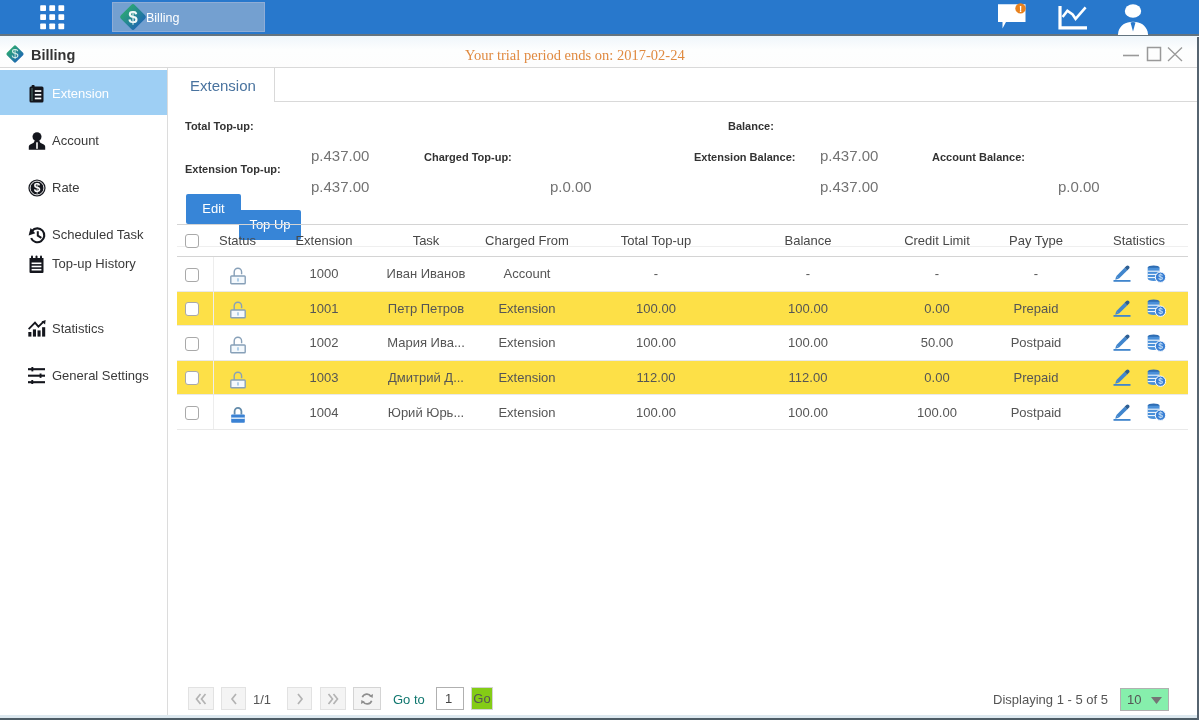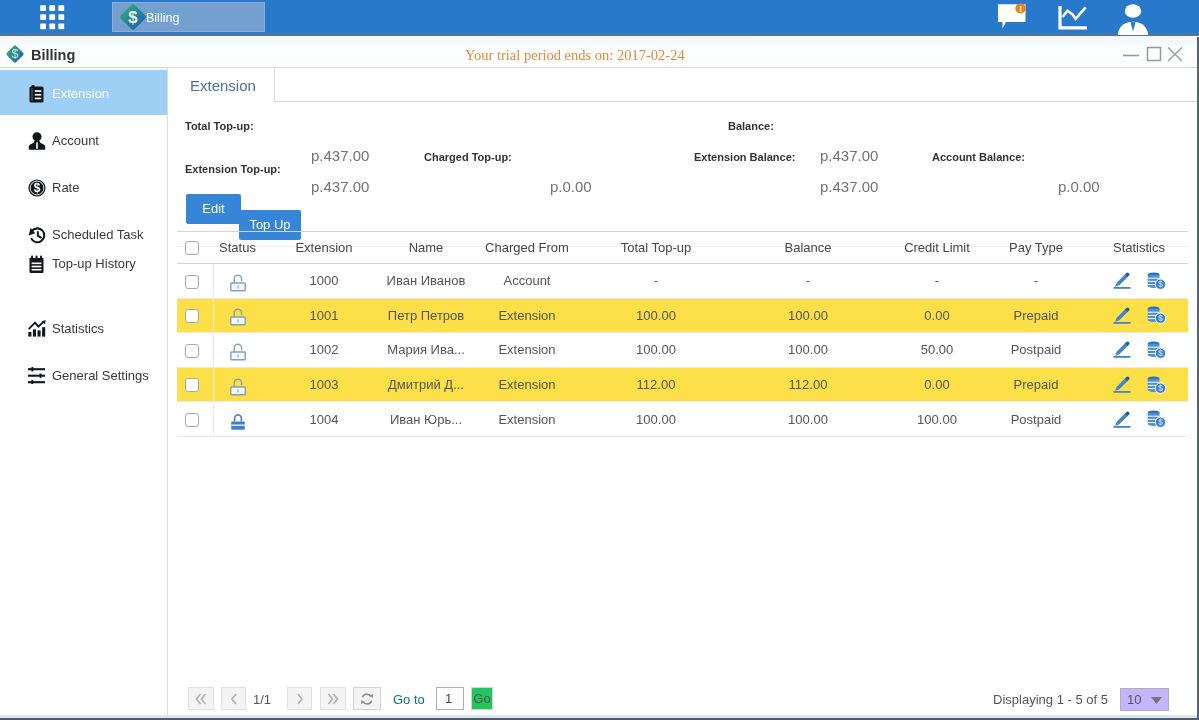--- a/index.html
+++ b/index.html
@@ -28,39 +28,39 @@
 #tabline { left:275px; top:101px; width:922px; height:1px; background:#d9d9d9; }
 #tabright { left:274px; top:68px; width:1px; height:34px; background:#d9d9d9; }
 #tabtext { left:190px; top:76.5px; font-size:15px; color:#49739f; }
 
 .lab { position:absolute; font-size:11px; font-weight:bold; color:#333; }
 .val { position:absolute; font-size:15px; color:#737373;margin-top:27px; }
 
 .btn { position:absolute; background:#3785d7; color:#fff; font-size:13px; text-align:center; line-height:30px; height:30px; border-radius:2px; }
 
 
-#grid { left:177px; top:231px; width:1011px; border-collapse:collapse; table-layout:fixed; font-size:13px; color:#555; }
+#grid { left:177px; top:224px; width:1011px; border-collapse:collapse; table-layout:fixed; font-size:13px; color:#555; }
 #grid th { height:32px; font-weight:normal; color:#474747; border-top:1px solid #d4d4d4; border-bottom:1px solid #d4d4d4; text-align:center; }
 #grid td { height:34.6px; border-bottom:1px solid #e9e9e9; text-align:center; vertical-align:middle; }
 #grid tr.alt td { background:#fde047; }
 #grid td:first-child, #grid th:first-child { text-align:left; padding-left:8px; }
 #grid td:first-child { border-right:1px solid #ededed; }
 .cb { display:inline-block; width:14px; height:14px; border:1px solid #a9a9a9; border-radius:3px; background:#fff; vertical-align:middle; }
 #grid svg { vertical-align:middle; }
 .opico { display:inline-block; margin:0 8px; }
 
 
 .pbtn { position:absolute; top:687px; height:23px; background:#f4f4f4; border:1px solid #e2e2e2; }
 .pbtn svg { position:absolute; left:50%; top:50%; transform:translate(-50%,-50%); }
 #ptext { left:253px; top:692px; font-size:13px; color:#555; }
 #goto { left:393px; top:692px; font-size:13px; color:#0f766e; }
 #ginput { left:436px; top:687px; width:28px; height:23px; border:1px solid #b0b0b0; background:#fff; font-size:13px; color:#444; padding-left:8px; line-height:21px; }
-#gobtn { left:471px; top:687px; width:22px; height:23px; background:#22c55e; border:1px solid #d4d4d4; font-size:13px; color:#555; text-align:center; line-height:21px; }
+#gobtn { left:471px; top:687px; width:22px; height:23px; background:#84cc16; border:1px solid #d4d4d4; font-size:13px; color:#555; text-align:center; line-height:21px; }
 #disp { left:893px; top:692px; width:215px; text-align:right; font-size:13px; color:#555; }
-#psel { left:1120px; top:688px; width:49px; height:23px; border:1px solid #b0b0b0; background:#c4b5fd; }
+#psel { left:1120px; top:688px; width:49px; height:23px; border:1px solid #b0b0b0; background:#86efac; }
 #psel span { position:absolute; left:6px; top:3px; font-size:13px; color:#555; }
 #psel svg { position:absolute; right:6px; top:8px; }
 
 
 #bframe { left:0; top:718px; width:1199px; height:2px; background:#4d5c66; }
 #bframe2 { left:0; top:715px; width:1199px; height:3px; background:#dce8ef; }
 #rframe { left:1197px; top:37px; width:2px; height:683px; background:#566470; }
 </style>
 </head>
 <body>
@@ -239,21 +239,21 @@
       <col style="width:168px">
       <col style="width:90px">
       <col style="width:108px">
       <col style="width:98px">
     </colgroup>
 <tbody>
       <tr>
         <th><span class="cb"></span></th>
         <th>Status</th>
         <th>Extension</th>
-        <th>Name</th>
+        <th>Task</th>
         <th>Charged From</th>
         <th>Total Top-up</th>
         <th>Balance</th>
         <th>Credit Limit</th>
         <th>Pay Type</th>
         <th>Statistics</th>
       </tr>
 <tr>
         <td><span class="cb"></span></td>
         <td><svg style="position:relative;top:2px" width="16" height="18" viewBox="0 0 16 18">
@@ -379,21 +379,21 @@
           </svg></td>
       </tr>
 <tr>
         <td><span class="cb"></span></td>
         <td><svg style="position:relative;top:3px" width="16" height="18" viewBox="0 0 16 18">
             <path d="M4.6 8.6 V5.2 A3.4 3.4 0 0 1 11.4 5.2 V8.6" fill="none" stroke="#648cab" stroke-width="1.8"></path>
             <rect x="1.2" y="8.4" width="13.6" height="8.4" rx="0.8" fill="#3b82d4"></rect>
             <rect x="1.2" y="11.5" width="13.6" height="1.4" fill="#e8f2fb"></rect>
           </svg></td>
         <td>1004</td>
-        <td>Иван Юрь...</td>
+        <td>Юрий Юрь...</td>
         <td>Extension</td>
         <td>100.00</td>
         <td>100.00</td>
         <td>100.00</td>
         <td>Postpaid</td>
         <td><svg class="opico" width="18" height="17" viewBox="0 0 18 17">
             <path d="M3.2 11.2 L11.6 2.8 L14.2 5.4 L5.8 13.8 Z" fill="#4186cd"></path>
             <path d="M3.2 11.2 L5.8 13.8 L2.2 14.8 Z" fill="#4186cd"></path>
             <path d="M11.6 2.8 L13.3 1.1 A1.8 1.8 0 0 1 15.9 3.7 L14.2 5.4 Z" fill="#2d5f94"></path>
             <rect x="0.5" y="15" width="17" height="1.8" fill="#4186cd"></rect>

